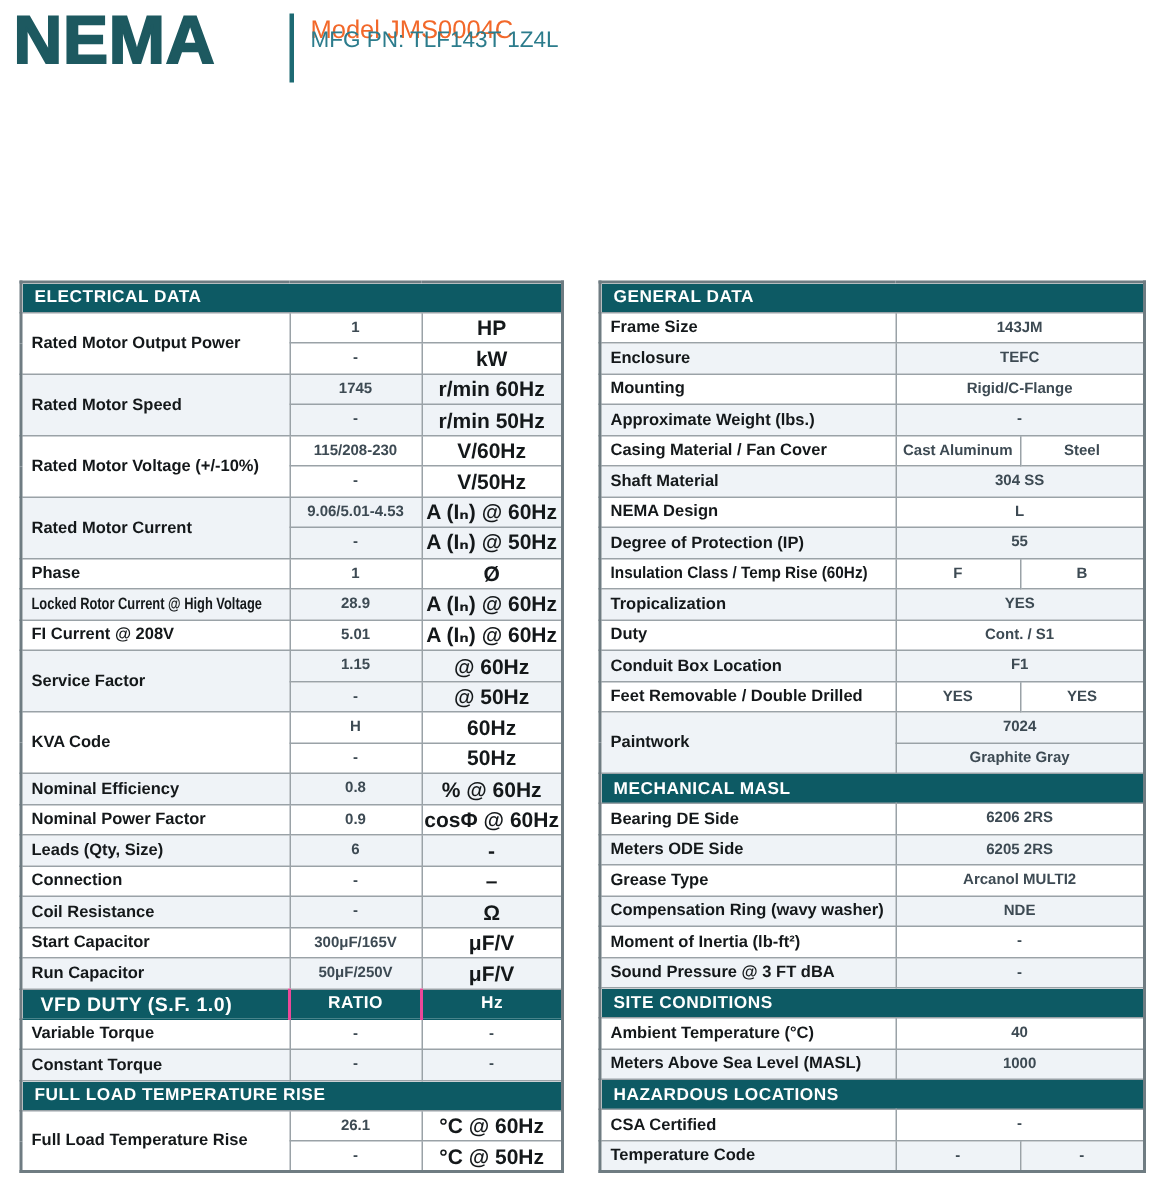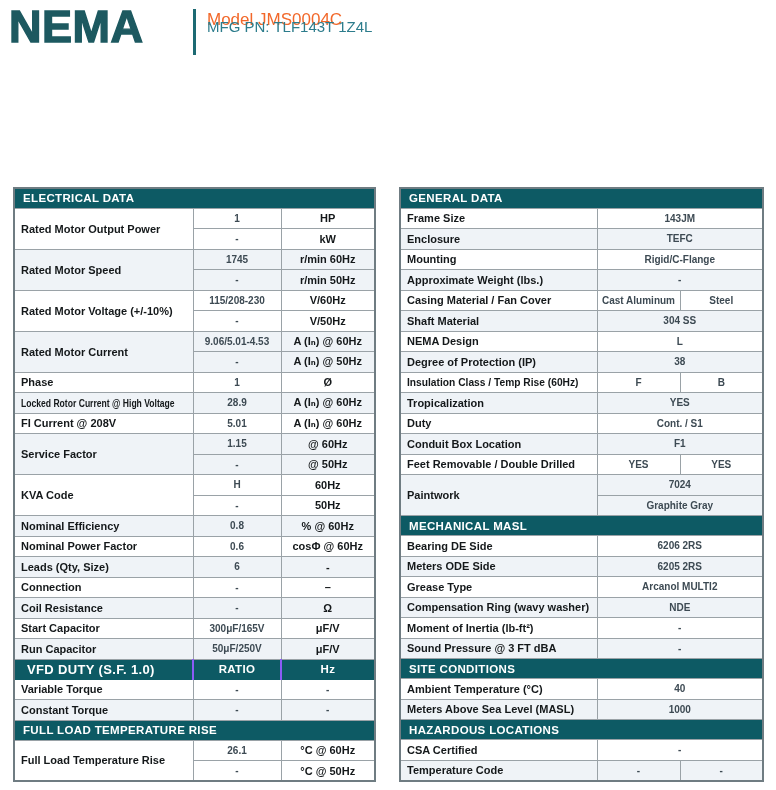--- a/index.html
+++ b/index.html
@@ -18,24 +18,24 @@
   .model { position: absolute; left: 207px; top: 10px; font-size: 17px; font-weight: normal; color: #f2682a; }
   .mfg   { position: absolute; left: 207px; top: 18px; font-size: 15px; color: #2c7c8c; }
   
   .tbl { position: absolute; top: 187px; border-collapse: collapse; table-layout: fixed; border: 2px solid #6f7c82; }
   .tbl-left  { left: 13px;  width: 361px; }
   .tbl-right { left: 399px; width: 363px; }
   .tbl td { border: 1px solid #9aa2a7; height: 20.5px; padding: 0; overflow: hidden; white-space: nowrap; vertical-align: middle; }
   td.bar { background: #0d5a64; color: #fff; font-weight: bold; font-size: 11.5px; letter-spacing: .35px; padding: 0 0 0 8px; height: 20px; }
   td.lab  { font-weight: bold; font-size: 11px; padding: 0 6px; color: #14181a; text-align: left; }
   td.val  { font-size: 10px; font-weight: bold; color: #3d4a53; text-align: center; }
-  td.unit { font-weight: bold; font-size: 11px; color: #14181a; text-align: center; }
+  td.unit { font-weight: bold; font-size: 14px; color: #14181a; text-align: center; }
   tr.t td { background: #eff3f7; }
   tr.vfdh td { background: #0d5a64; color: #fff; font-weight: bold; border-color: #0d5a64; height: 20px; }
-  tr.vfdh td + td { border-left: 2px solid #8b5cf6; }
+  tr.vfdh td + td { border-left: 2px solid #ec4899; }
   tr.vfdh td.hl { padding-left: 12px; font-size: 13px; letter-spacing: .35px; }
   tr.vfdh td.hc { text-align: center; font-size: 11.5px; letter-spacing: .35px; }
   .sqz  { display: inline-block; transform: scaleX(.78); transform-origin: 0 50%; }
   .sqz2 { display: inline-block; transform: scaleX(.93); transform-origin: 0 50%; }
 </style>
 </head>
 <body>
 
 <div class="logo">NEMA</div>
 <div class="brand-divider"></div>
@@ -132,21 +132,21 @@
       </tr>
 
   <tr class="t">
         <td class="lab">Nominal Efficiency</td>
       <td class="val">0.8</td>
       <td class="unit">% @ 60Hz</td>
       </tr>
 
   <tr>
         <td class="lab">Nominal Power Factor</td>
-      <td class="val">0.6</td>
+      <td class="val">0.9</td>
       <td class="unit">cosΦ @ 60Hz</td>
       </tr>
 
   <tr class="t">
         <td class="lab">Leads (Qty, Size)</td>
       <td class="val">6</td>
       <td class="unit">-</td>
       </tr>
 
   <tr>
@@ -241,21 +241,21 @@
   <tr class="t">
         <td class="lab">Shaft Material</td>
       <td class="val" colspan="2">304 SS</td>
       </tr>
   <tr>
         <td class="lab">NEMA Design</td>
       <td class="val" colspan="2">L</td>
       </tr>
   <tr class="t">
         <td class="lab">Degree of Protection (IP)</td>
-      <td class="val" colspan="2">38</td>
+      <td class="val" colspan="2">55</td>
       </tr>
   <tr>
         <td class="lab"><span class="sqz2">Insulation Class / Temp Rise (60Hz)</span></td>
       <td class="val">F</td>
       <td class="val">B</td>
       </tr>
   <tr class="t">
         <td class="lab">Tropicalization</td>
       <td class="val" colspan="2">YES</td>
       </tr>

